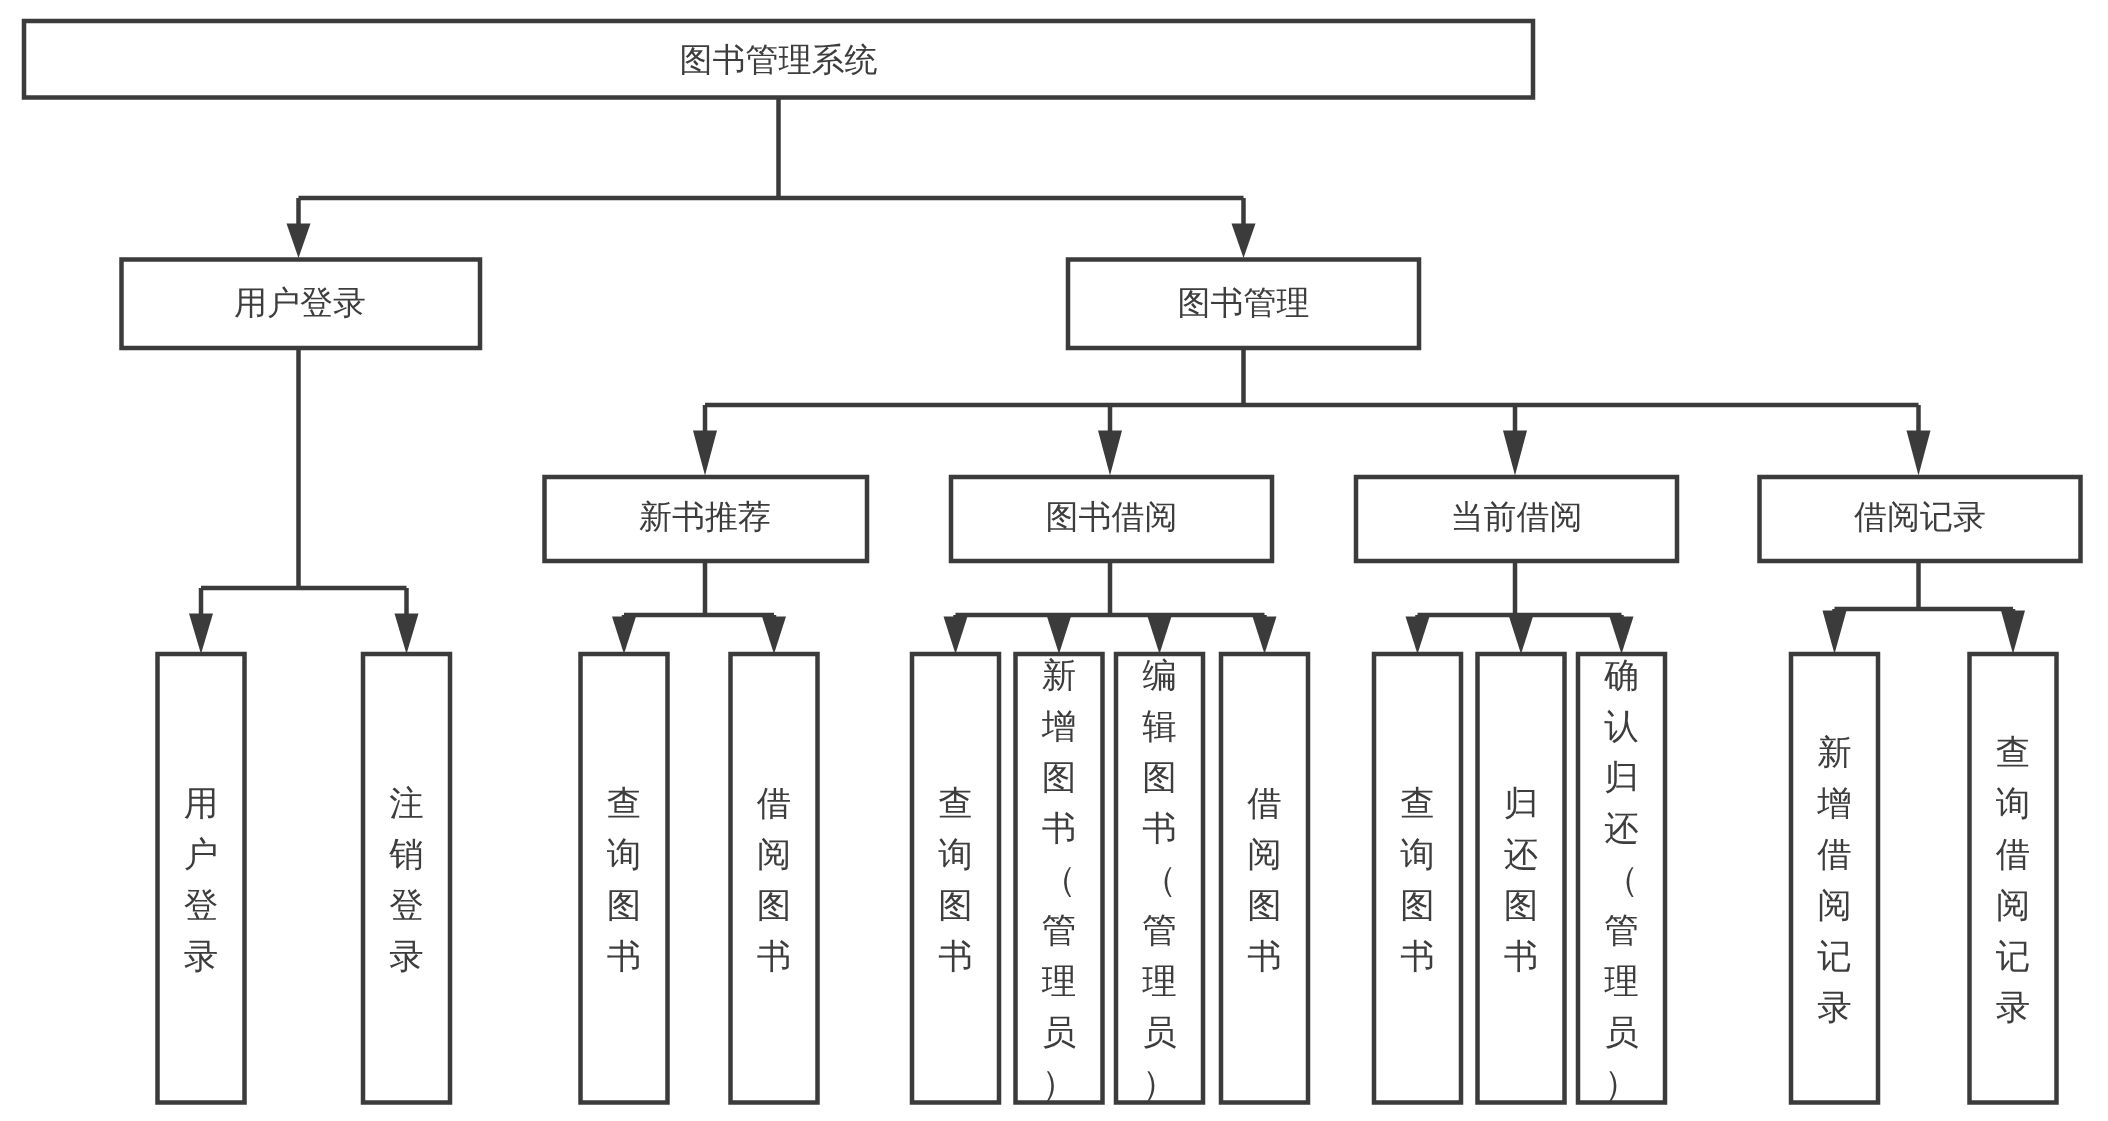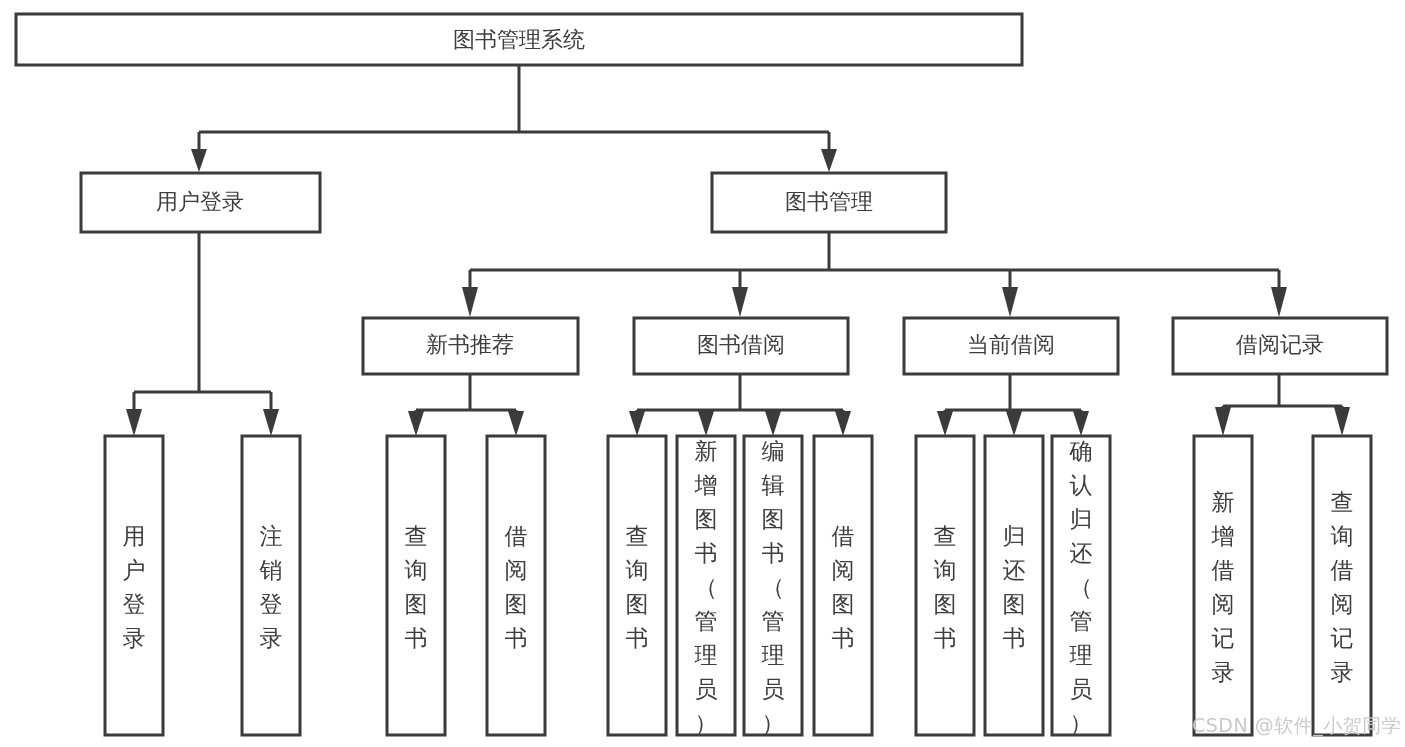--- a/index.html
+++ b/index.html
@@ -191,15 +191,14 @@
       <rect class="node-rect" x="1194" y="436" width="58" height="299"></rect>
       <text class="node-label vertical" x="1223"><tspan x="1223" y="503">新</tspan><tspan x="1223" y="537">增</tspan><tspan x="1223" y="571">借</tspan><tspan x="1223" y="605">阅</tspan><tspan x="1223" y="639">记</tspan><tspan x="1223" y="673">录</tspan></text>
     </g>
     <g>
       <rect class="node-rect" x="1313" y="436" width="58" height="299"></rect>
       <text class="node-label vertical" x="1342"><tspan x="1342" y="503">查</tspan><tspan x="1342" y="537">询</tspan><tspan x="1342" y="571">借</tspan><tspan x="1342" y="605">阅</tspan><tspan x="1342" y="639">记</tspan><tspan x="1342" y="673">录</tspan></text>
     </g>
 
   </svg>
 
-  <div class="watermark">CSDN @软件_小贺同学</div>
 
 </div>
 
 </body></html>

